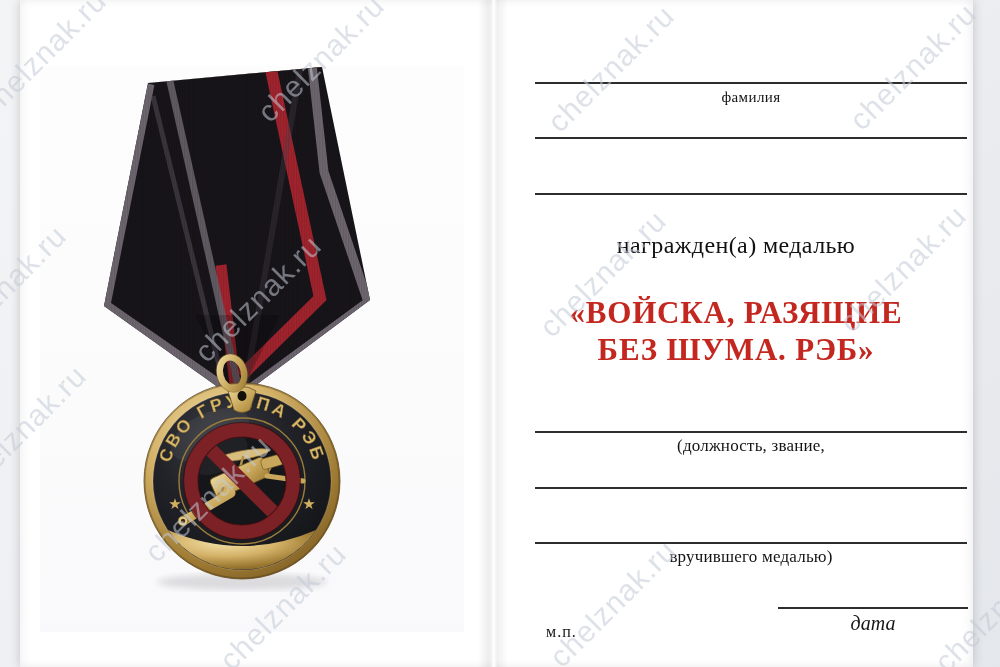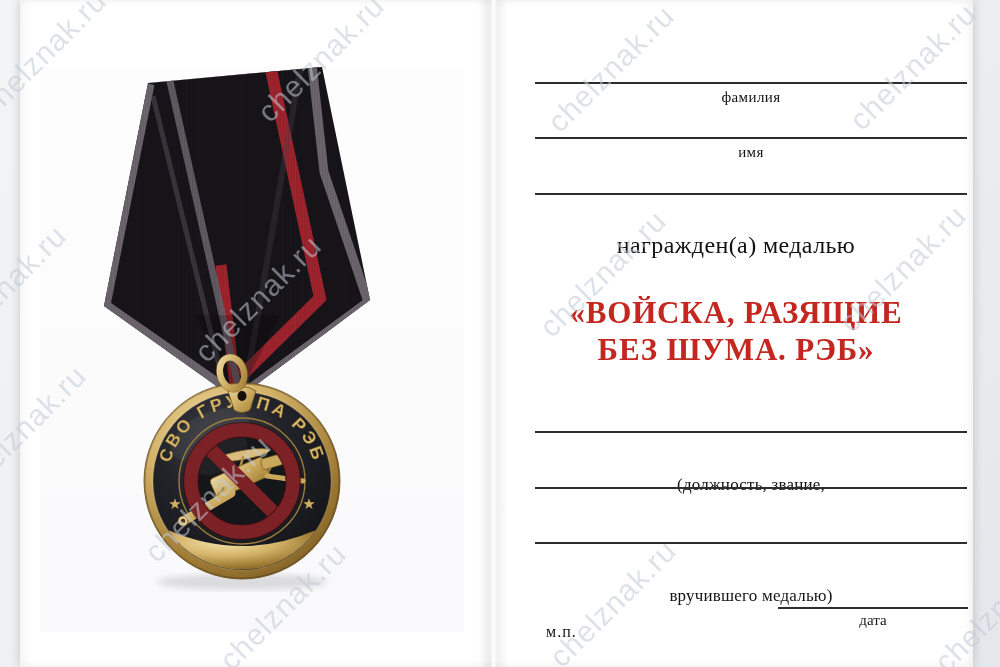--- a/index.html
+++ b/index.html
@@ -24,34 +24,34 @@
   .medal-svg{position:absolute;left:75px;top:60px;}
 
   
   .hr{position:absolute;height:0;border-top:2px solid #2d2d2d;}
   .flabel{
     position:absolute;left:535px;width:432px;text-align:center;
     font-size:15px;color:#161616;letter-spacing:.4px;
   }
   .slabel{
     position:absolute;left:520px;width:462px;text-align:center;
-    font-size:17px;color:#141414;letter-spacing:.2px;margin-top:39px;
+    font-size:17px;color:#141414;letter-spacing:.2px;
   }
   .awarded{
     position:absolute;left:503px;width:466px;text-align:center;
     font-size:24px;font-weight:400;color:#111;letter-spacing:.4px;
   }
   .medal-title{
     position:absolute;left:503px;width:466px;text-align:center;
     font-size:31px;font-weight:700;color:#c4271f;letter-spacing:.8px;
     line-height:37px;
   }
   .date-label{
     position:absolute;left:778px;width:190px;text-align:center;
-    font-size:15px;color:#161616;
+    font-size:20px;color:#161616;font-style:italic;
   }
   .stamp{
     position:absolute;left:546px;top:623px;
     font-size:16px;color:#161616;letter-spacing:1px;
   }
   .wm-layer{position:absolute;left:0;top:0;width:1000px;height:667px;pointer-events:none;}
   .wm{
     position:absolute;
     font-family:"Liberation Sans","DejaVu Sans",sans-serif;
     font-size:30px;letter-spacing:1px;color:#c3cad6;opacity:.55;
@@ -166,21 +166,20 @@
     <ellipse cx="157" cy="313" rx="12" ry="16" fill="none" stroke="url(#goldL)" stroke-width="6.5" transform="rotate(-15 157 313)"></ellipse>
     <ellipse cx="157" cy="313" rx="15.5" ry="19.5" fill="none" stroke="#6b5120" stroke-width="1" opacity="0.45" transform="rotate(-15 157 313)"></ellipse>
   </svg>
 
   <div class="spine"></div>
 
   <div class="hr" style="left:535px;top:82px;width:432px"></div>
   <div class="flabel" style="top:89px">фамилия</div>
 
   <div class="hr" style="left:535px;top:137px;width:432px"></div>
-  <div class="flabel" style="top:144px">имя</div>
 
   <div class="hr" style="left:535px;top:193px;width:432px"></div>
 
   <div class="awarded" style="top:232px">награжден(а) медалью</div>
 
   <div class="medal-title" style="top:294px">«ВОЙСКА, РАЗЯЩИЕ</div>
   <div class="medal-title" style="top:331px">БЕЗ ШУМА. РЭБ»</div>
 
   <div class="hr" style="left:535px;top:431px;width:432px"></div>
   <div class="slabel" style="top:436px">(должность,  звание,</div>

